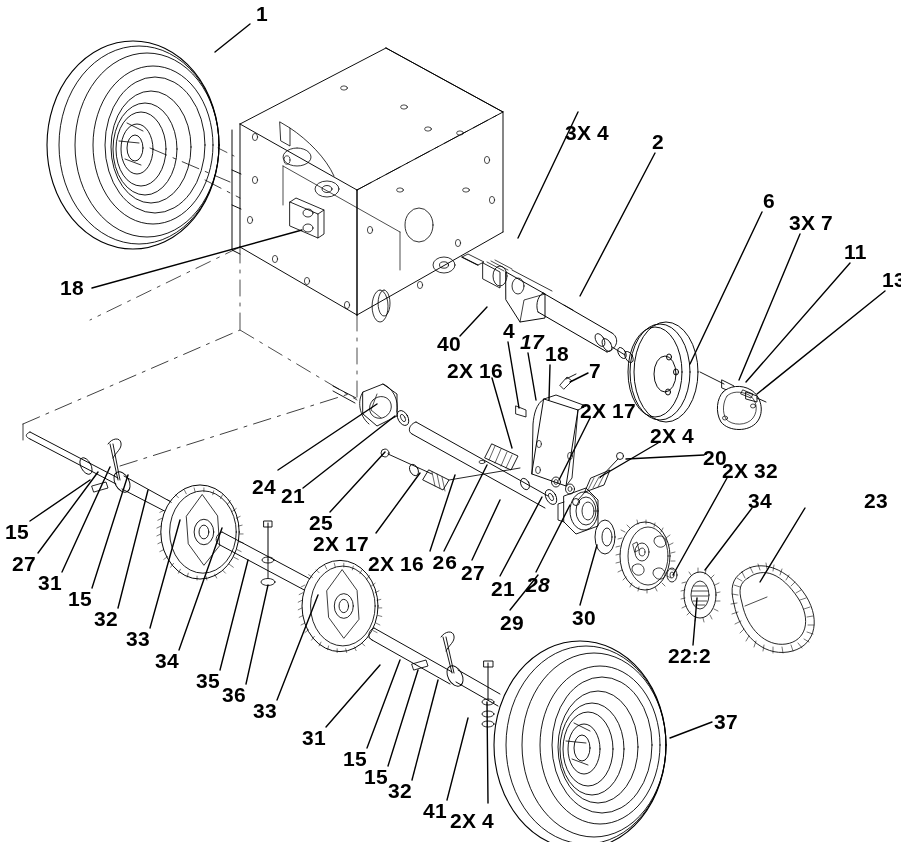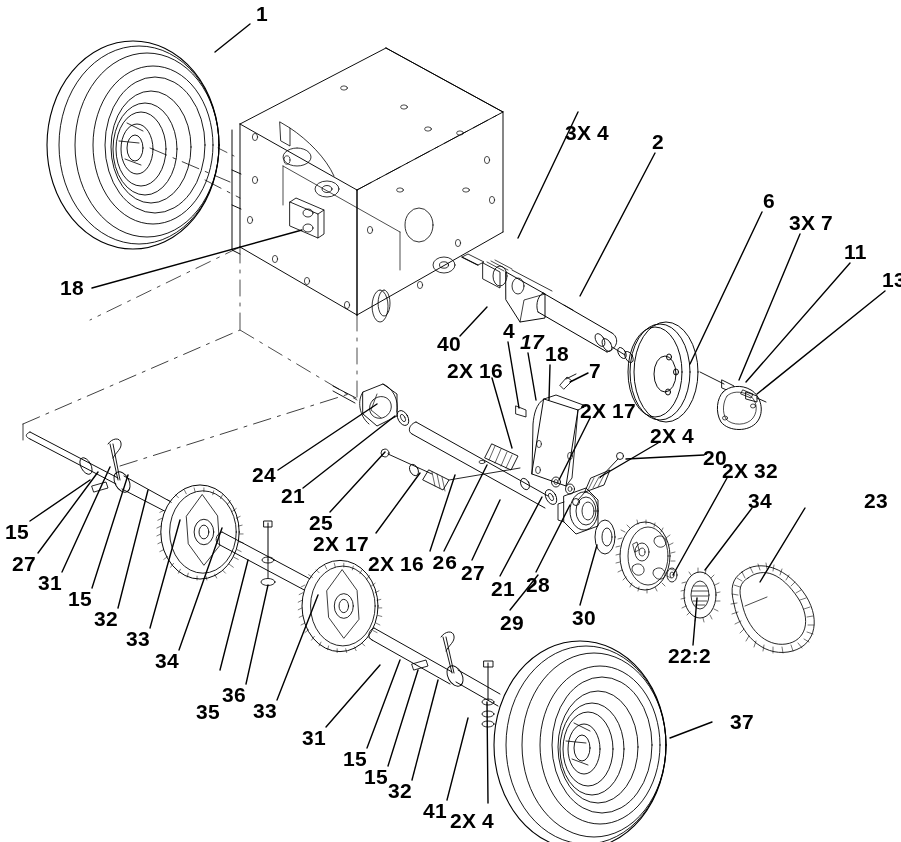--- a/index.html
+++ b/index.html
@@ -443,43 +443,43 @@
       <div class="lbl" style="left: 545px; top: 343px;">18</div>
       <div class="lbl" style="left: 589px; top: 360px;">7</div>
       <div class="lbl" style="left: 447px; top: 360px;">2X 16</div>
       <div class="lbl" style="left: 580px; top: 400px;">2X 17</div>
       <div class="lbl" style="left: 650px; top: 425px;">2X 4</div>
       <div class="lbl" style="left: 703px; top: 447px;">20</div>
       <div class="lbl" style="left: 722px; top: 460px;">2X 32</div>
       <div class="lbl" style="left: 748px; top: 490px;">34</div>
       <div class="lbl" style="left: 816px; top: 490px; margin-left: 48px;">23</div>
       <div class="lbl" style="left: 668px; top: 645px;">22:2</div>
-      <div class="lbl" style="left: 252px; top: 464px; text-align: right;">24</div>
+      <div class="lbl" style="left: 252px; top: 476px; text-align: right;">24</div>
       <div class="lbl" style="left: 281px; top: 485px;">21</div>
       <div class="lbl" style="left: 309px; top: 512px;">25</div>
       <div class="lbl" style="left: 313px; top: 533px;">2X 17</div>
       <div class="lbl" style="left: 368px; top: 553px;">2X 16</div>
       <div class="lbl" style="left: 432px; top: 553px; font-family: Liberation Mono, monospace;">26</div>
       <div class="lbl" style="left: 461px; top: 562px;">27</div>
       <div class="lbl" style="left: 491px; top: 578px;">21</div>
-      <div class="lbl" style="left: 526px; top: 574px;">28</div>
+      <div class="lbl" style="left: 526px; top: 574px; font-style: italic;">28</div>
       <div class="lbl" style="left: 500px; top: 612px;">29</div>
       <div class="lbl" style="left: 572px; top: 607px;">30</div>
       <div class="lbl" style="left: 5px; top: 521px;">15</div>
       <div class="lbl" style="left: 12px; top: 553px;">27</div>
       <div class="lbl" style="left: 38px; top: 572px;">31</div>
       <div class="lbl" style="left: 68px; top: 588px;">15</div>
       <div class="lbl" style="left: 94px; top: 608px;">32</div>
       <div class="lbl" style="left: 126px; top: 628px;">33</div>
       <div class="lbl" style="left: 155px; top: 650px;">34</div>
-      <div class="lbl" style="left: 196px; top: 670px; margin-top: 31px;">35</div>
+      <div class="lbl" style="left: 196px; top: 670px;">35</div>
       <div class="lbl" style="left: 222px; top: 684px; text-align: right;">36</div>
       <div class="lbl" style="left: 253px; top: 700px;">33</div>
       <div class="lbl" style="left: 302px; top: 727px;">31</div>
       <div class="lbl" style="left: 343px; top: 748px;">15</div>
       <div class="lbl" style="left: 364px; top: 766px;">15</div>
       <div class="lbl" style="left: 388px; top: 780px;">32</div>
       <div class="lbl" style="left: 423px; top: 800px;">41</div>
       <div class="lbl" style="left: 450px; top: 810px;">2X 4</div>
-      <div class="lbl" style="left: 730px; top: 711px; text-align: center;">37</div>
+      <div class="lbl" style="left: 714px; top: 711px; text-align: center;">37</div>
     </div>
 
 </div>
 
 </body></html>

